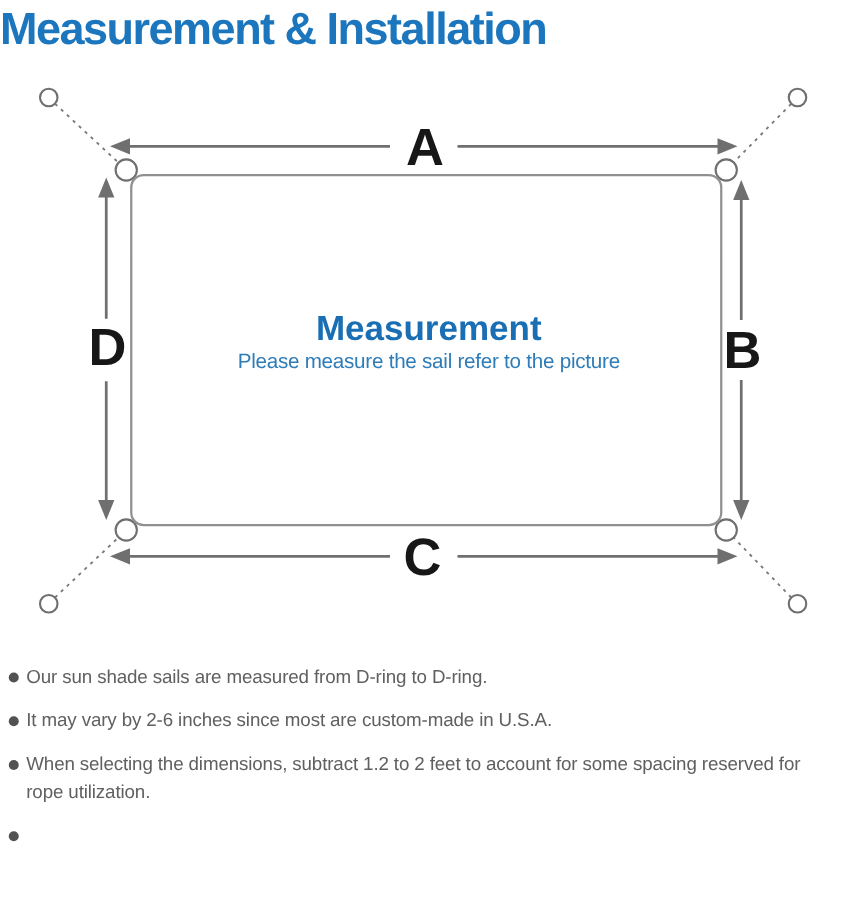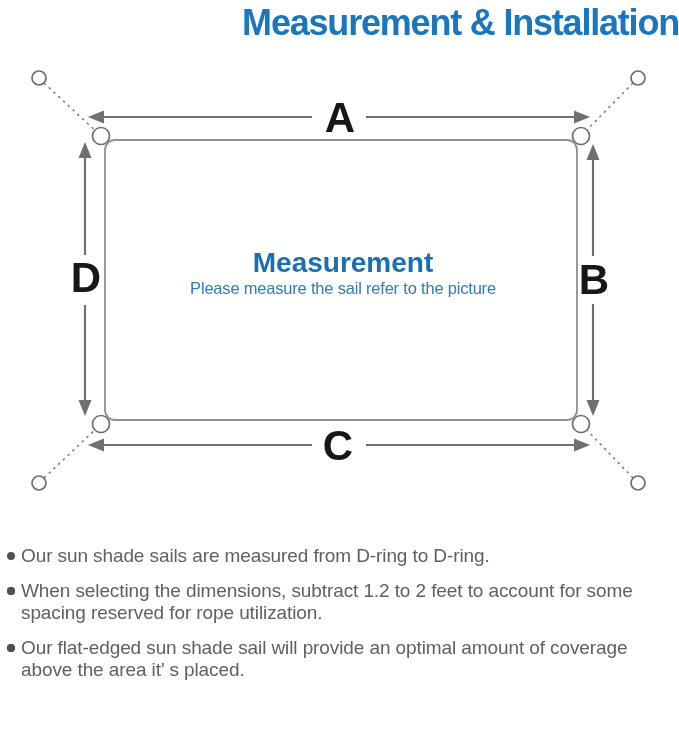--- a/index.html
+++ b/index.html
@@ -7,21 +7,21 @@
     width: 679px; height: 739px; overflow: hidden;
     font-family: "Liberation Sans", sans-serif;
     -webkit-font-smoothing: antialiased;
   }
   .page { position: relative; width: 679px; height: 739px; background: #fff; }
 
   
   h1.page-title {
     margin: 0; padding: 0;
     height: 46px; line-height: 46px;
-    text-align: right;
+    text-align: left;
     font-size: 36px; font-weight: bold; letter-spacing: -1.2px;
     color: #1b76bd;
   }
 
   
   .diagram { display: block; margin-top: 14px; }
   .diagram svg { display: block; }
 
   .dim-label { font-family: "Liberation Sans", sans-serif; font-size: 42px; font-weight: bold; fill: #171717; }
   .center-title { font-family: "Liberation Sans", sans-serif; font-size: 28px; font-weight: bold; fill: #1a6fb4; }
@@ -30,24 +30,24 @@
   .ln  { stroke: #6f6f6f; stroke-width: 2.2; fill: none; }
   .hd  { fill: #6f6f6f; stroke: none; }
   .dash{ stroke: #7a7a7a; stroke-width: 1.5; stroke-dasharray: 2.5 4; fill: none; }
   .anchor { fill: #ffffff; stroke: #6f6f6f; stroke-width: 1.7; }
   .dring  { fill: #ffffff; stroke: #6f6f6f; stroke-width: 1.7; }
   .sail   { fill: #ffffff; stroke: #909090; stroke-width: 1.8; }
 
   
   ul.notes {
     list-style: none;
-    margin: 25px 0 0 0;
+    margin: 11px 0 0 0;
     padding: 0 6px 0 7px;
     color: #606060;
-    font-size: 19px; line-height: 22px;
+    font-size: 15px; line-height: 22px;
     letter-spacing: -0.1px;
   }
   ul.notes li {
     position: relative;
     padding-left: 14px;
     margin-bottom: 13px;
     max-width: 655px;
   }
   ul.notes .bullet {
     position: absolute; left: 0; top: 7px;
@@ -111,27 +111,24 @@
     </svg>
   </div>
 
   <ul class="notes">
     <li>
       <span class="bullet"></span>
       <span>Our sun shade sails are measured from D-ring to D-ring.</span>
     </li>
     <li>
       <span class="bullet"></span>
+      <span>It may vary by 2-6 inches since most are custom-made in U.S.A.</span>
     </li>
     <li>
       <span class="bullet"></span>
       <span>When selecting the dimensions, subtract 1.2 to 2 feet to account for some spacing reserved for rope utilization.</span>
     </li>
     <li>
       <span class="bullet"></span>
     </li>
-    <li>
-      <span class="bullet"></span>
-      <span>Our flat-edged sun shade sail will provide an optimal amount of coverage above the area it’ s placed.</span>
-    </li>
   </ul>
 
 </div>
 
 </body></html>

